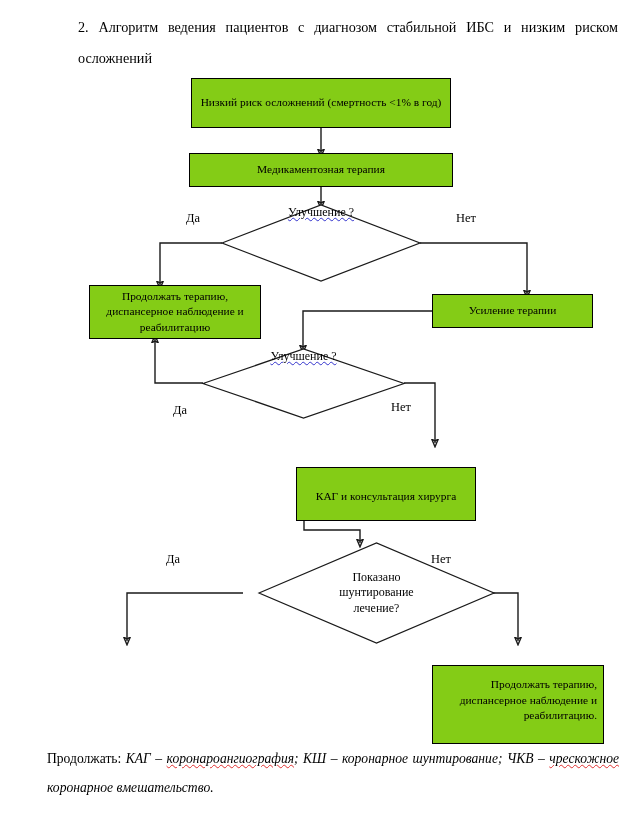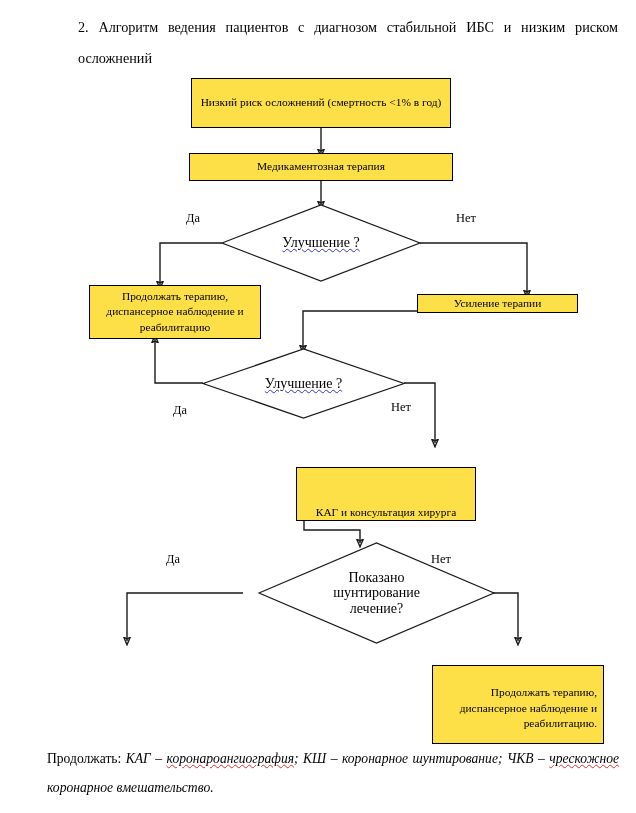--- a/index.html
+++ b/index.html
@@ -59,28 +59,28 @@
     text-decoration-color: #3333cc;
     text-decoration-thickness: 1px;
     text-underline-offset: 1px;
   }
 
   
   .node-box {
     position: absolute;
     box-sizing: border-box;
     border: 1px solid #000000;
-    background: #fde047;
+    background: #84cc16;
     display: flex;
     align-items: center;
     justify-content: center;
     text-align: center;
     font-size: 11.4px;
     line-height: 15.5px;
-    padding: 0 6px;
+    padding: 16px 6px;
     z-index: 3;
   }
   .node-box.top-text {
     align-items: flex-end;
     padding-top: 8px;
     margin-top: 24px;
   }
 
   .diamond-wrap {
     position: absolute;
@@ -91,24 +91,23 @@
     left: 0; top: 0;
     display: block;
     overflow: visible;
   }
   .diamond-label {
     position: absolute;
     left: 0; top: 0;
     width: 100%;
     height: 100%;
     display: flex;
-    align-items: center;
     justify-content: center;
     text-align: center;
-    font-size: 14px;
+    font-size: 12px;
     line-height: 15.5px;
     pointer-events: none;
   }
   .diamond-label span { display: inline-block; }
 
   .edge-label {
     position: absolute;
     font-size: 12.4px;
     line-height: 14px;
     white-space: nowrap;
@@ -183,21 +182,21 @@
   </div>
   <div class="edge-label" style="left:186px; top:211px;">Да</div>
   <div class="edge-label" style="left:456px; top:211px;">Нет</div>
 
   <div class="node-box" style="left:89px; top:285px; width:172px; height:54px; flex-direction:column;">
     <span>Продолжать терапию,</span>
     <span>диспансерное наблюдение и</span>
     <span>реабилитацию</span>
   </div>
 
-  <div class="node-box" style="left:417px; top:294px; width:161px; height:19px;">
+  <div class="node-box" style="left:432px; top:294px; width:161px; height:19px;">
     <span>Усиление терапии</span>
   </div>
 
   <div class="diamond-wrap" style="left:203px; top:349px; width:201px; height:69px;">
     <svg width="201" height="69" viewBox="0 0 201 69">
       <polygon points="0,34.5 100.5,0 201,34.5 100.5,69" fill="#ffffff" stroke="#1a1a1a" stroke-width="1.2"></polygon>
     </svg>
     <div class="diamond-label" style="padding-bottom:14px;">
       <span class="sq-blue">Улучшение ?</span>
     </div>

